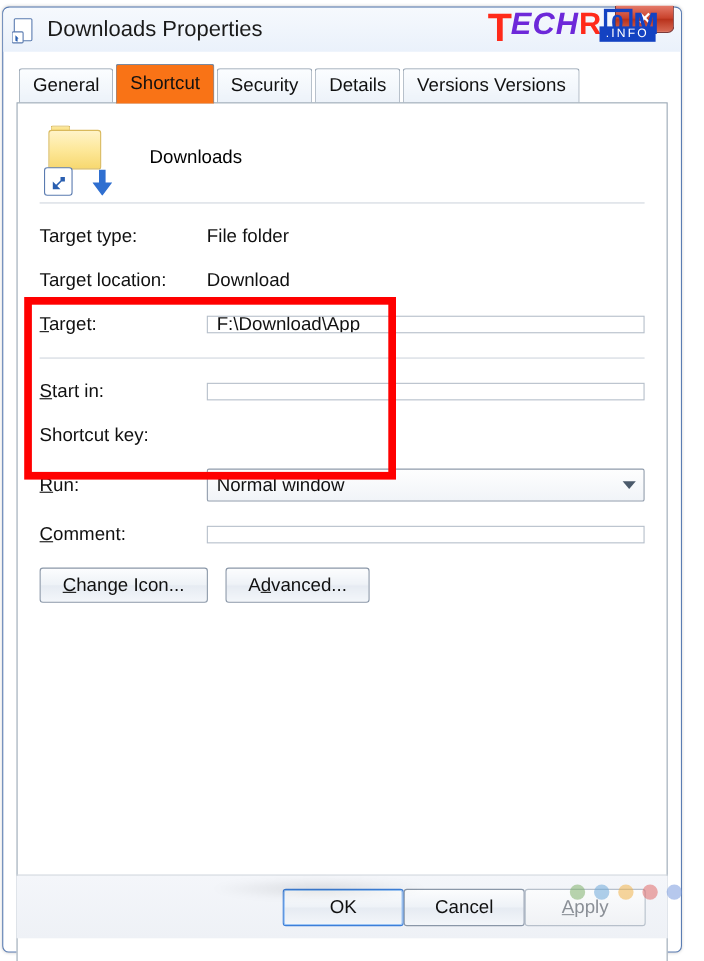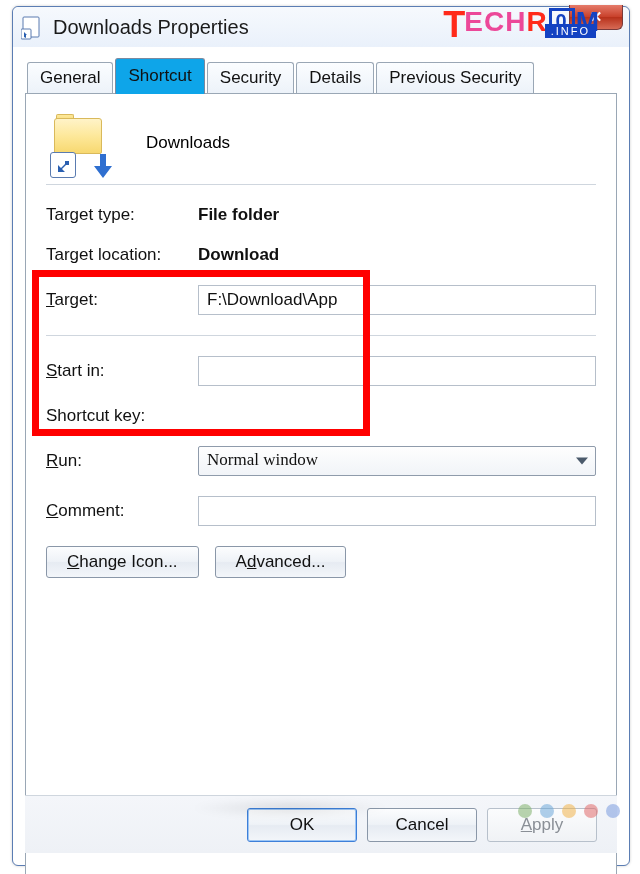--- a/index.html
+++ b/index.html
@@ -6,21 +6,21 @@
   html, body { margin:0; padding:0; }
   body {
     width:640px; height:874px;
     font-family: "Segoe UI", Tahoma, sans-serif;
     font-size:17px;
     background:#fff;
     position:relative;
     overflow:hidden;
   }
   .window {
-    position:absolute; left:12px; top:6px; width:618px; height:860px;
+    position:absolute; left:2px; top:6px; width:618px; height:860px;
     background:#fff;
     border:1px solid #5b7db3;
     border-radius:6px;
     box-shadow:0 0 3px rgba(0,0,0,.2);
   }
   .titlebar {
     height:40px;
     display:flex; align-items:center;
     padding:0 8px;
     border-top-left-radius:6px; border-top-right-radius:6px;
@@ -51,21 +51,21 @@
     padding:5px 12px 6px;
     margin-right:2px;
     background:linear-gradient(#fbfdff,#ecf2f9);
     border-radius:3px 3px 0 0;
     font-size:17px;
     position:relative;
     top:1px;
     color:#111;
   }
   .tab.active {
-    background:#0ea5e9;
+    background:#f97316;
     border-color:#7a8aa0;
     z-index:2;
     padding-top:7px; padding-bottom:8px;
     top:1px;
   }
   .panel {
     border:1px solid #9aa7b5;
     background:#fff;
     height:785px;
     position:relative;
@@ -85,41 +85,41 @@
   .dl-arrow { position:absolute; right:-2px; bottom:-6px; width:18px; height:24px; }
   .hr { border:none; border-top:1px solid #cfd6de; margin:6px 0 2px; }
   .highlight-box {
     position:absolute;
     left:6px; top:176px; width:338px; height:166px;
     border:7px solid #ff0000;
     pointer-events:none;
   }
   .field-row { display:flex; align-items:center; margin:20px 0; }
   .field-row .lbl { width:152px; color:#111; }
-  .field-row .val { color:#111;font-weight:bold; }
+  .field-row .val { color:#111; }
   .underline-hint { text-decoration:underline; text-decoration-skip-ink:none; }
   .textfield {
     flex:1;
-    height:30px;
+    height:16px;
     border:1px solid #b6bfca;
     background:#fff;
     padding:3px 8px;
     font-family:inherit; font-size:17px;
     color:#111;
   }
   .select-wrap { position:relative; flex:1; }
   .selectbox {
     width:100%; height:30px;
     border:1px solid #8f9bab;
     background:linear-gradient(#fefefe,#f1f4f8);
     border-radius:2px;
     padding:3px 30px 3px 8px;
-    font-family:Liberation Serif, serif; font-size:17px;
+    font-family:Liberation Sans, sans-serif; font-size:17px;
     color:#111;
-    display:flex; align-items:flex-start;
+    display:flex; align-items:center;
   }
   .select-caret {
     position:absolute; right:8px; top:50%; transform:translateY(-50%);
     width:0;height:0;border-left:6px solid transparent;border-right:6px solid transparent;border-top:7px solid #4b5a6b;
   }
   .btn-row { display:flex; gap:16px; margin-top:20px; margin-bottom:14px; }
   .btn {
     height:32px;
     border:1px solid #8a97a8;
     background:linear-gradient(#fcfdfe,#eef2f7 48%, #e6ebf2 52%, #f3f6fa);
@@ -128,37 +128,37 @@
     font-family:inherit; font-size:17px;
     color:#111;
     display:flex; align-items:center; justify-content:center;
     min-width:100px;
   }
   .footer {
     position:absolute; left:0; right:0; bottom:0; height:58px;
     background:linear-gradient(#f4f6fa,#eef1f6);
     border-top:1px solid #cfd6de;
     display:flex; align-items:center; justify-content:flex-end;
-    gap:10px; padding-right:20px;
+    gap:0; padding-right:20px;
   }
   .footer .btn { min-width:110px; height:34px; }
   .footer .btn.primary { border:1px solid #3d7fd9; box-shadow:0 0 0 1px #9dc6f5 inset; }
   .footer .btn.disabled { color:#8a8f96; border-color:#b7c0cb; background:linear-gradient(#fbfcfd,#f0f2f5); }
 
   
   .logo {
     position:absolute; top:6px; right:40px;
     font-family: Arial, sans-serif;
     font-weight:bold;
     font-size:28px;
     letter-spacing:1px;
     display:flex; align-items:flex-start;
   }
   .logo .t { color:#ff2a1a; font-size:36px; margin-right:-2px; transform:translateY(-2px); }
-  .logo .ech { color:#ec4899; }
+  .logo .ech { color:#6d28d9;font-style:italic; }
   .logo .r { color:#ff2a1a; }
   .logo .square {
     display:inline-flex; align-items:center; justify-content:center;
     width:26px; height:26px; border:3px solid #1342c2; color:#1342c2;
     font-size:20px; margin:0 1px; transform:translateY(2px);
   }
   .logo .m { color:#1342c2; }
   .info-tag {
     position:absolute; top:24px; right:44px;
     background:#1342c2; color:#fff;
@@ -188,21 +188,21 @@
       <span>✕</span>
     </div>
   </div>
 
   <div class="client">
     <div class="tabs">
       <div class="tab"><span>General</span></div>
       <div class="tab active"><span>Shortcut</span></div>
       <div class="tab"><span>Security</span></div>
       <div class="tab"><span>Details</span></div>
-      <div class="tab"><span>Previous Security</span></div>
+      <div class="tab"><span>Versions Versions</span></div>
     </div>
 
     <div class="panel">
       <div class="header-row">
         <div class="folder-ico">
           <div class="folder-tab"></div>
           <div class="folder-back"></div>
           <div class="sc-badge">
             <svg class="sc-arrow" viewBox="0 0 14 14">
                 <path d="M2 12 L2 5 L5 8 L9 4 L9 1 L13 1 L13 5 L10 5 L6 9 L9 12 Z" fill="#2a5fb0"></path>

